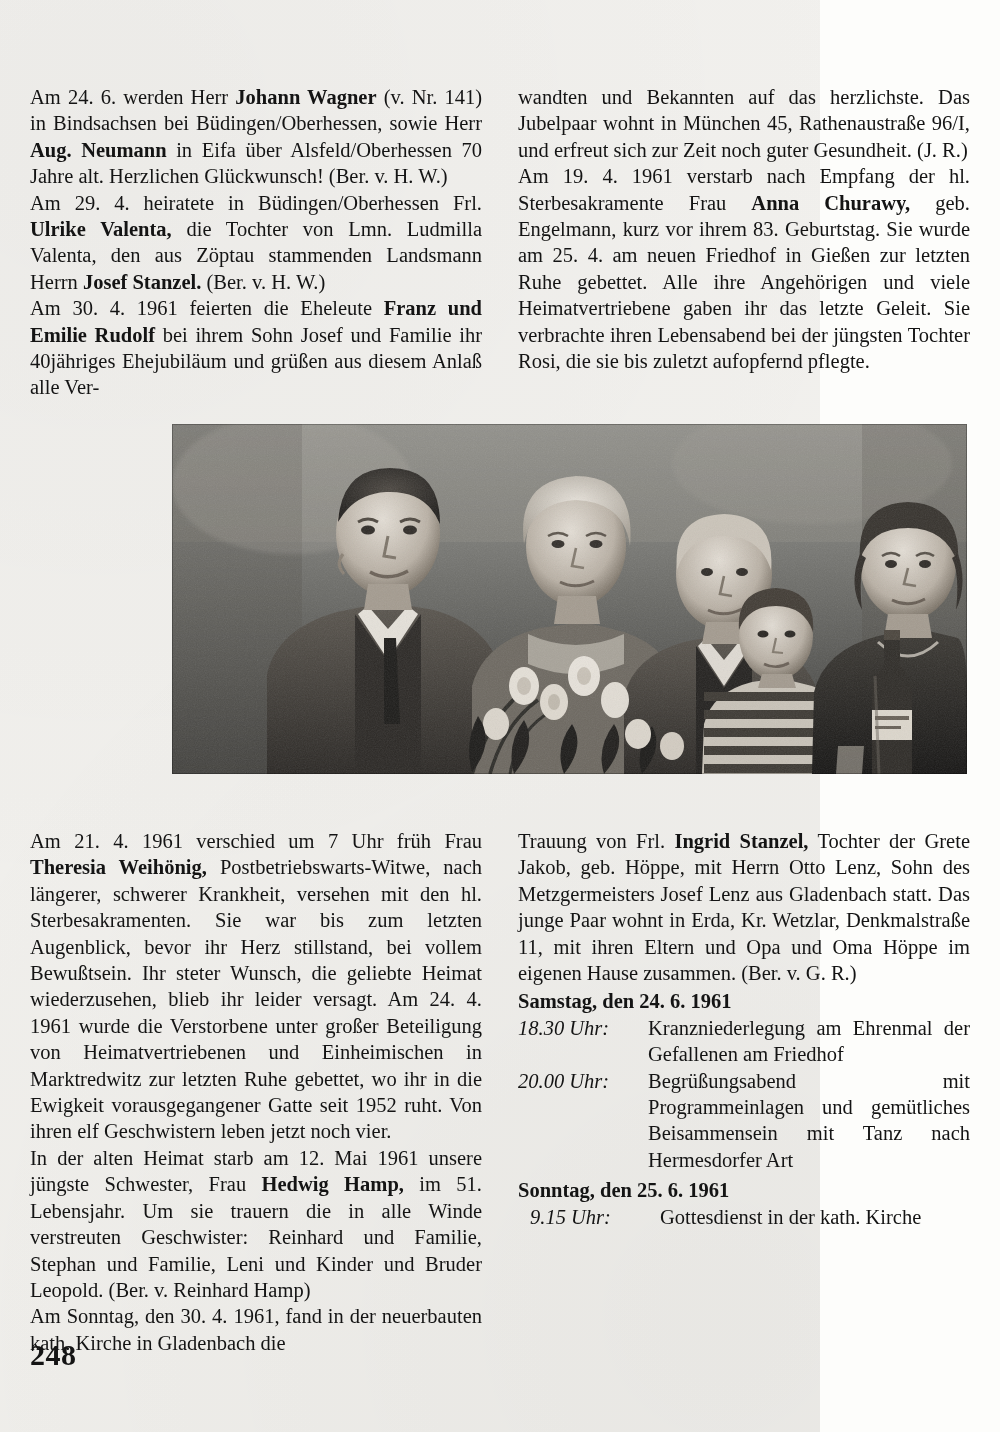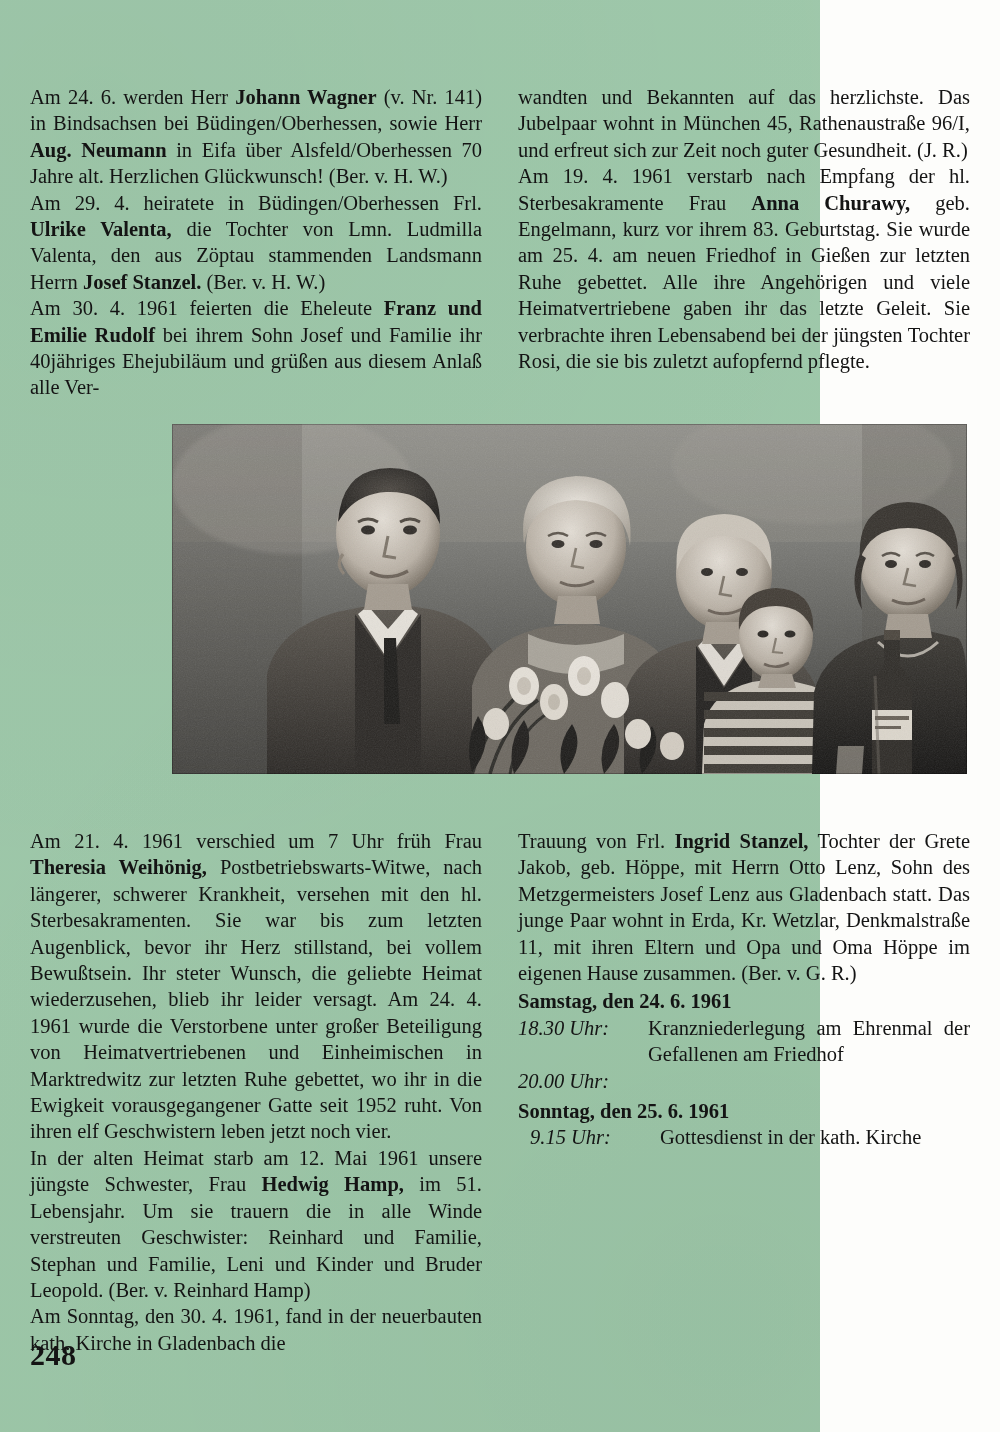--- a/index.html
+++ b/index.html
@@ -13,21 +13,21 @@
     position: relative;
     font-family: "Liberation Serif", serif;
     color: #141414;
     overflow: hidden;
   }
   .page {
     position: absolute;
     left: 0; top: 0;
     width: 820px;
     height: 1432px;
-    background: #15803d;
+    background: #e5e5e5;
   }
   
   .page:before {
     content: "";
     position: absolute;
     inset: 0;
     background:
       radial-gradient(circle at 12% 8%, rgba(0,0,0,0.025), transparent 55%),
       radial-gradient(circle at 88% 92%, rgba(0,0,0,0.03), transparent 60%),
       linear-gradient(180deg, rgba(250,248,243,0.6), rgba(246,244,238,0.6));
@@ -290,20 +290,21 @@
       </div>
       <div class="col">
         <p><span>Trauung von Frl. </span><b>Ingrid Stanzel,</b><span> Tochter der Grete Jakob, geb. Höppe, mit Herrn Otto Lenz, Sohn des Metzgermeisters Josef Lenz aus Gladenbach statt. Das junge Paar wohnt in Erda, Kr. Wetzlar, Denkmalstraße 11, mit ihren Eltern und Opa und Oma Höppe im eigenen Hause zusammen. (Ber. v. G. R.)</span></p>
         <p class="sp"><b>Samstag, den 24. 6. 1961</b></p>
         <div class="prog-row">
           <div class="prog-time">18.30 Uhr:</div>
           <div class="prog-text">Kranzniederlegung am Ehrenmal der Gefallenen am Friedhof</div>
         </div>
         <div class="prog-row" style="">
           <div class="prog-time">20.00 Uhr:</div>
+          <div class="prog-text">Begrüßungsabend mit Programmeinlagen und gemütliches Beisammensein mit Tanz nach Hermesdorfer Art</div>
         </div>
         <p class="sp" style="margin-top:4px;"><b>Sonntag, den 25. 6. 1961</b></p>
         <div class="prog-row">
           <div class="prog-time" style="padding-left:12px;">9.15 Uhr:</div>
           <div class="prog-text">Gottesdienst in der kath. Kirche</div>
         </div>
       </div>
     </div>
   </div>
 

